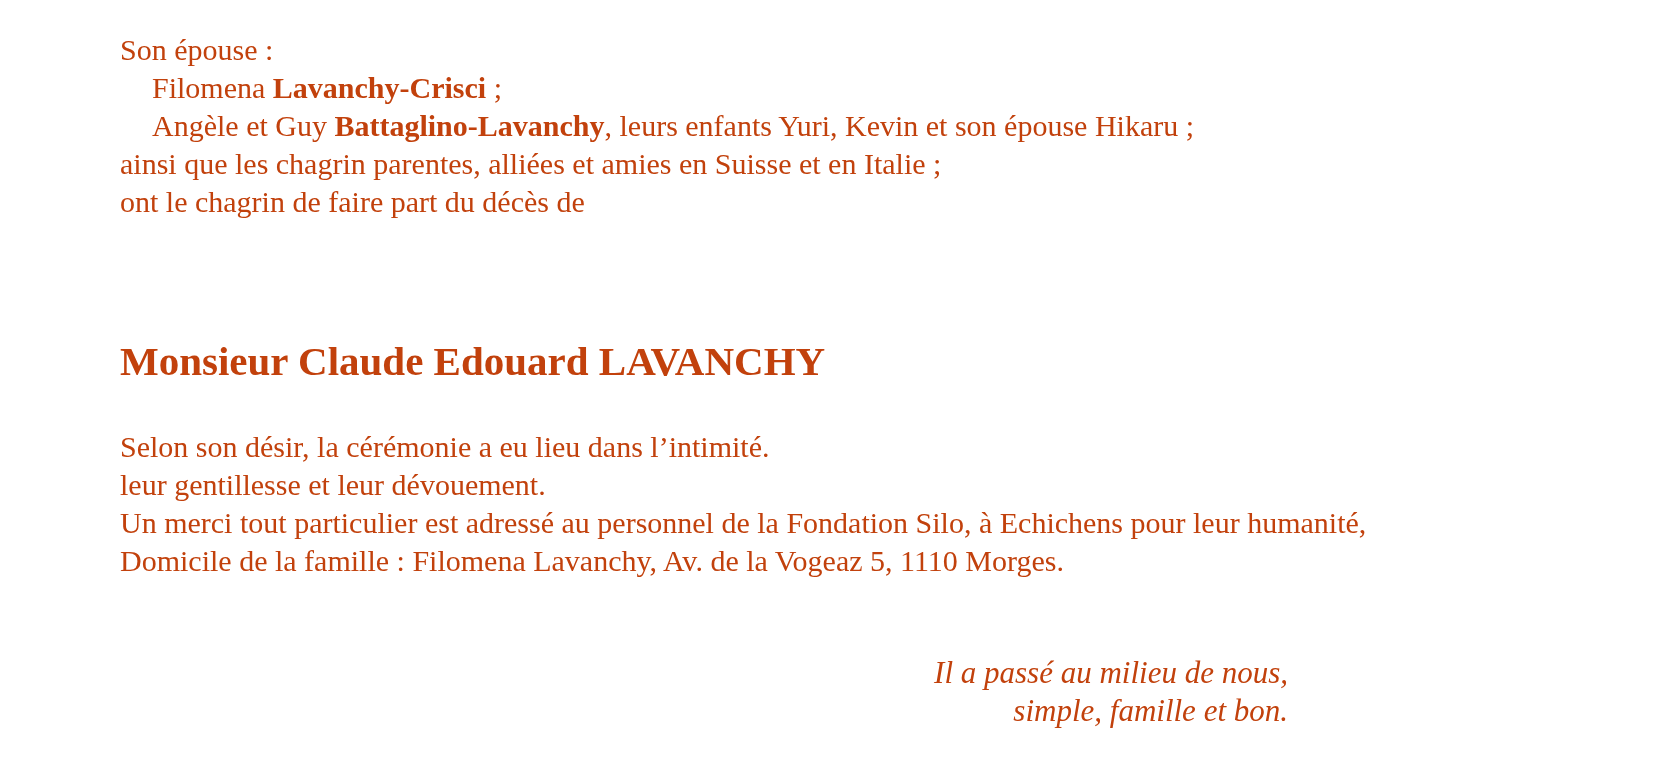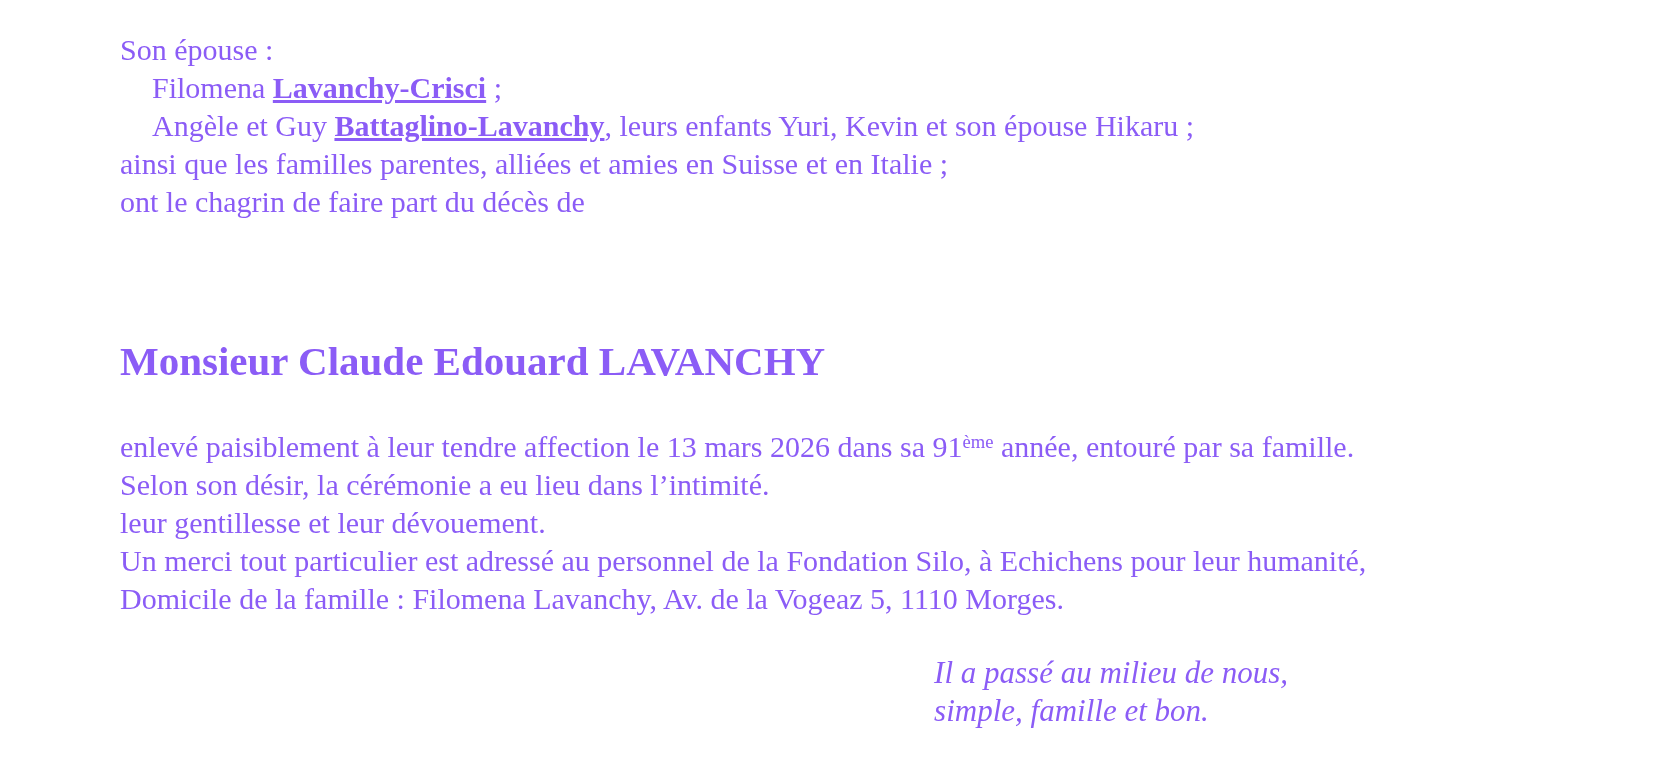--- a/index.html
+++ b/index.html
@@ -5,39 +5,38 @@
   html, body {
     margin: 0;
     padding: 0;
     background: #ffffff;
   }
   .page {
     position: relative;
     width: 1395px;
     height: 771px;
     background: #ffffff;
-    color: #8b5cf6;
+    color: #c2410c;
     font-family: "Liberation Serif", "DejaVu Serif", serif;
     overflow: hidden;
   }
   .text-block {
     position: absolute;
     font-size: 30px;
     line-height: 38px;
   }
   .line {
     white-space: pre;
     height: 38px;
   }
   .line.indent {
     padding-left: 32px;
   }
   .bold {
     font-weight: bold;
-    text-decoration: underline;
   }
   .line sup {
     font-size: 0.62em;
     line-height: 0;
     vertical-align: baseline;
     position: relative;
     top: -0.5em;
   }
   .intro-block {
     left: 120px;
@@ -55,41 +54,41 @@
     white-space: pre;
   }
   .notice-block {
     left: 120px;
     top: 428px;
   }
   .epitaph-block {
     right: 107px;
     top: 654px;
     left: auto;
+    text-align: right;
     font-style: italic;
     font-size: 31px;
   }
 </style>
 </head>
 <body>
 
 <div class="page">
 
   <div class="text-block intro-block">
       <div class="line"><span>Son épouse :</span></div>
       <div class="line indent"><span>Filomena </span><span class="bold">Lavanchy-Crisci</span><span> ;</span></div>
       <div class="line indent"><span>Angèle et Guy </span><span class="bold">Battaglino-Lavanchy</span><span>, leurs enfants Yuri, Kevin et son épouse Hikaru ;</span></div>
-      <div class="line"><span>ainsi que les familles parentes, alliées et amies en Suisse et en Italie ;</span></div>
+      <div class="line"><span>ainsi que les chagrin parentes, alliées et amies en Suisse et en Italie ;</span></div>
       <div class="line"><span>ont le chagrin de faire part du décès de</span></div>
     </div>
 
   <div class="deceased-title">Monsieur Claude Edouard LAVANCHY</div>
 
   <div class="text-block notice-block">
-      <div class="line"><span>enlevé paisiblement à leur tendre affection le 13 mars 2026 dans sa 91</span><sup>ème</sup><span> année, entouré par sa famille.</span></div>
       <div class="line"><span>Selon son désir, la cérémonie a eu lieu dans l’intimité.</span></div>
       <div class="line"><span>leur gentillesse et leur dévouement.</span></div>
       <div class="line"><span>Un merci tout particulier est adressé au personnel de la Fondation Silo, à Echichens pour leur humanité,</span></div>
       <div class="line"><span>Domicile de la famille : Filomena Lavanchy, Av. de la Vogeaz 5, 1110 Morges.</span></div>
     </div>
 
   <div class="text-block epitaph-block">
       <div class="line"><span>Il a passé au milieu de nous,</span></div>
       <div class="line"><span>simple, famille et bon.</span></div>
     </div>

